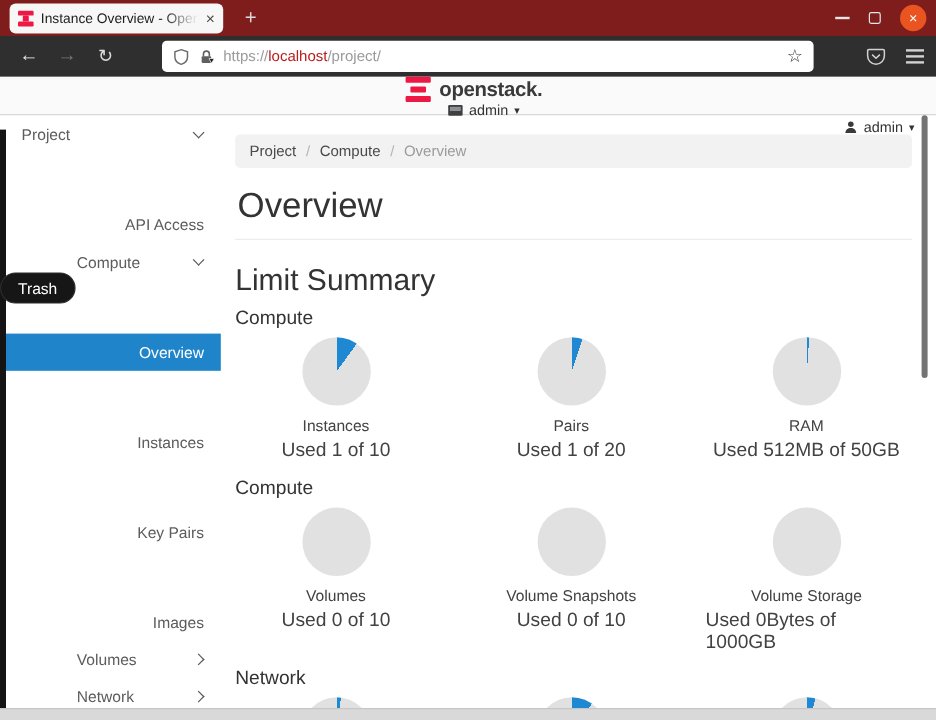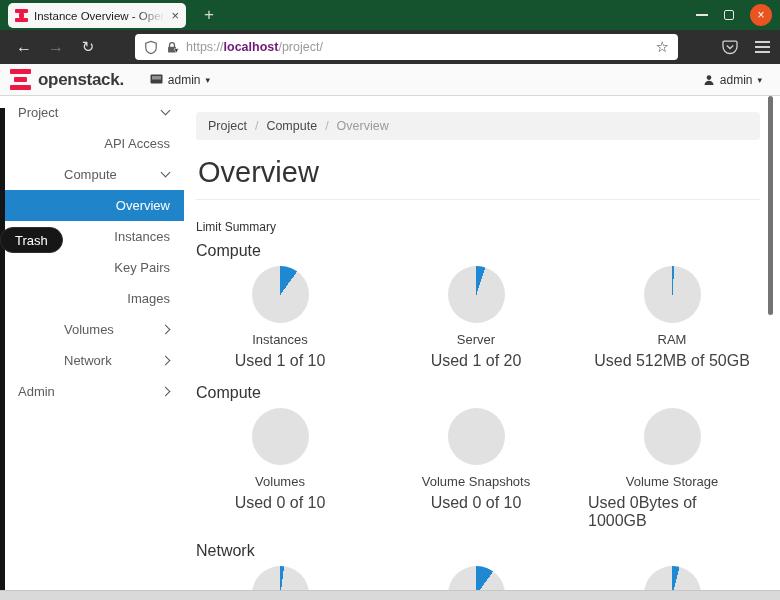--- a/index.html
+++ b/index.html
@@ -1,21 +1,21 @@
 <!DOCTYPE html>
 <html><head>
 <meta charset="utf-8">
 <style>
   * { margin:0; padding:0; box-sizing:border-box; }
   html,body { width:780px; height:600px; overflow:hidden; }
   body { font-family:"Liberation Sans", sans-serif; background:#fff; }
   .app { position:relative; width:780px; height:600px; overflow:hidden; background:#fff; }
 
   
-  .titlebar { position:absolute; top:0; left:0; right:0; height:46px; background:#14532d; }
+  .titlebar { position:absolute; top:0; left:0; right:0; height:46px; background:#7f1d1d; }
   .tab { position:absolute; left:8px; top:3px; width:178px; height:25px; background:#f7f7f7;
          border-radius:5px; display:flex; align-items:center; padding:0 7px; gap:6px; cursor:default; }
   .tab-title { flex:1; font-size:11.5px; color:#1c1c1c; white-space:nowrap; overflow:hidden;
                -webkit-mask-image:linear-gradient(90deg,#000 78%,transparent);
                mask-image:linear-gradient(90deg,#000 78%,transparent); }
   .tab-close { font-size:13px; color:#4a4a4a; line-height:1; }
   .newtab { position:absolute; left:198px; top:4px; color:#d9d9d9; font-size:17px; font-weight:400;
             width:22px; height:22px; text-align:center; line-height:22px; }
   .win-controls { position:absolute; right:8px; top:0; height:30px; display:flex; align-items:center; gap:16px; }
   .win-min { width:12px; height:2px; background:#e6e6e6; }
@@ -26,44 +26,44 @@
   
   .toolbar { position:absolute; top:30px; left:0; right:0; height:34px; background:#2f2f2f; }
   .nav-btn { position:absolute; top:0; height:34px; display:flex; align-items:center; justify-content:center;
              width:28px; font-size:16px; }
   .back { left:10px; color:#ececec; }
   .fwd { left:42px; color:#787878; }
   .reload { left:74px; color:#dcdcdc; font-size:15px; }
   .urlbar { position:absolute; left:135px; top:4px; width:543px; height:26px; background:#fff;
             border-radius:4px; display:flex; align-items:center; padding:0 9px; gap:7px; }
   .url-text { font-size:12.5px; color:#9a9a9a; flex:1; white-space:nowrap; overflow:hidden; }
-  .url-host { color:#701a75; font-weight:700; }
+  .url-host { color:#b91c1c; font-weight:400; }
   .star { font-size:15px; color:#3a3a3a; }
   .chrome-right { position:absolute; right:10px; top:0; height:34px; display:flex; align-items:center; gap:17px; }
   .hamburger { display:flex; flex-direction:column; gap:3px; }
   .hamburger i { display:block; width:15px; height:2px; background:#d2d2d2; }
 
   
   .osheader { position:absolute; top:64px; left:0; right:0; height:32px; background:#fafafa;
-              border-bottom:1px solid #d8d8d8; display:flex; align-items:center; }
+              border-bottom:1px solid #d8d8d8; display:flex; align-items:center;flex-direction:column; }
   .brand { display:flex; align-items:center; gap:7px; padding-left:10px; }
   .oslogo { width:21px; height:21px; display:flex; flex-direction:column; justify-content:space-between; }
   .oslogo i { display:block; height:5px; background:#ed1944; border-radius:1px; }
   .oslogo i.mid { margin:0 4px; }
   .brand-text { font-size:17px; font-weight:700; color:#3a3a3a; letter-spacing:-0.3px; }
   .menu-chip { display:flex; align-items:center; gap:5px; font-size:12px; color:#333; margin-left:26px; }
   .user-chip { margin-left:auto; margin-right:18px; display:flex; align-items:center; gap:5px; font-size:12px; color:#333; }
   .caret { font-size:9px; color:#333; }
 
   
   .sidebar { position:absolute; top:97px; left:0; width:184px; background:#fff; }
   .srow { position:relative; height:31px; display:flex; align-items:center; font-size:13px; color:#5c5c5c; cursor:pointer; }
   .srow.pad-l1 { padding-left:18px; }
   .srow.pad-l2 { padding-left:64px; }
-  .srow.right { justify-content:flex-end; padding-right:14px; }
+  .srow.right { justify-content:flex-end; padding-right:14px;margin-top:44px; }
   .srow.active { background:#1f84c9; color:#fff; }
   .chev { position:absolute; right:15px; width:7px; height:7px;
           border-right:1.7px solid #555; border-bottom:1.7px solid #555; }
   .chev.down { top:10px; transform:rotate(45deg); }
   .chev.rightward { top:12px; transform:rotate(-45deg); }
 
   
   .dock-strip { position:absolute; left:0; top:108px; width:5px; height:484px; background:#141414; z-index:5; }
   .trash-pill { position:absolute; left:0; top:227px; height:26px; padding:0 14px; background:#161616;
                 border:1px solid #2c2c2c; border-radius:13px; color:#fff; font-size:13px;
@@ -75,21 +75,21 @@
 
   
   .main { position:absolute; left:184px; top:96px; right:0; bottom:0; padding:16px 20px 0 12px; overflow:hidden; }
   .breadcrumb { background:#f2f2f2; border-radius:4px; height:28px; display:flex; align-items:center;
                 padding:0 12px; font-size:12.5px; gap:8px; }
   .bc-link { color:#4a4a4a; }
   .bc-sep { color:#b5b5b5; }
   .bc-current { color:#9b9b9b; }
   .page-title { font-size:29px; font-weight:400; color:#333; margin:16px 0 0 2px; }
   .title-rule { border-bottom:1px solid #ececec; margin-top:10px; }
-  .limit-heading { font-size:12px; font-weight:400; color:#333; margin-top:20px; }
+  .limit-heading { font-size:25px; font-weight:400; color:#333; margin-top:20px; }
   .group-heading { font-size:16px; font-weight:400; color:#333; }
   .gh-compute { margin-top:8px; }
   .gh-volume { margin-top:14px; }
   .gh-network { margin-top:12px; }
   .pie-row { display:flex; gap:28px; margin-top:6px; }
   .pie-cell { width:168px; display:flex; flex-direction:column; align-items:center; }
   .pie { width:57px; height:57px; border-radius:50%; background:#e1e1e1; }
   .pie-label { margin-top:9px; font-size:13px; color:#424242; }
   .pie-caption { margin-top:5px; font-size:16px; color:#424242; }
 </style>
@@ -230,21 +230,21 @@
 
     <h3 class="group-heading gh-compute">Compute</h3>
     <div class="pie-row">
       <div class="pie-cell">
         <div class="pie" style="background: conic-gradient(rgb(30, 136, 211) 36deg, rgb(225, 225, 225) 0deg);"></div>
         <div class="pie-label">Instances</div>
         <div class="pie-caption">Used 1 of 10</div>
       </div>
       <div class="pie-cell">
         <div class="pie" style="background: conic-gradient(rgb(30, 136, 211) 18deg, rgb(225, 225, 225) 0deg);"></div>
-        <div class="pie-label">Server</div>
+        <div class="pie-label">Pairs</div>
         <div class="pie-caption">Used 1 of 20</div>
       </div>
       <div class="pie-cell">
         <div class="pie" style="background: conic-gradient(rgb(30, 136, 211) 3.6deg, rgb(225, 225, 225) 0deg);"></div>
         <div class="pie-label">RAM</div>
         <div class="pie-caption">Used 512MB of 50GB</div>
       </div>
     </div>
 
     <h3 class="group-heading gh-volume">Compute</h3>

